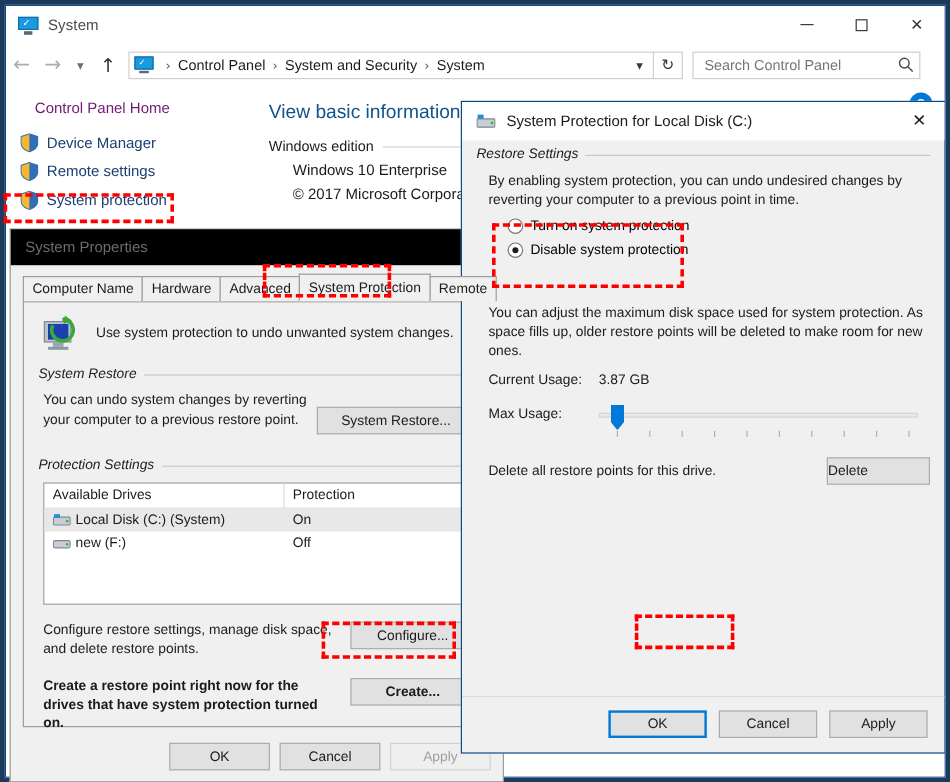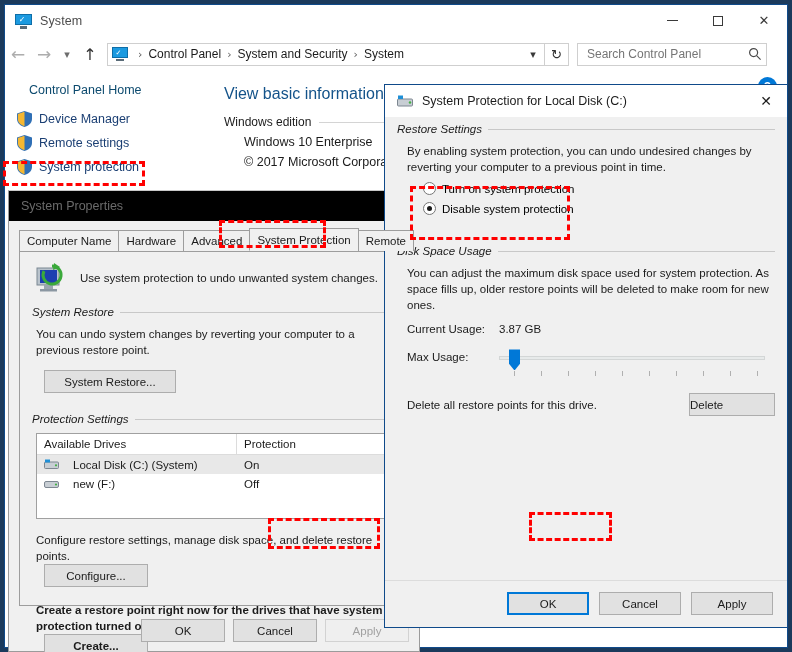--- a/index.html
+++ b/index.html
@@ -75,21 +75,21 @@
   .search-box input {
     border: none; outline: none; flex: 1; font-size: 12px; color: #6d6d6d;
     font-family: "Liberation Sans", sans-serif; background: transparent;
   }
   .search-mag { width: 14px; height: 14px; position: relative; }
 
   
   .cp-body { position: absolute; left:0; top: 66px; width: 100%; bottom: 0; background:#fff; }
   .cp-sidebar { position: absolute; left: 0; top: 0; width: 205px; height: 100%; }
   .cp-home {
-    font-size: 12.5px; color: #0c4a6e; padding: 12px 0 0 24px;
+    font-size: 12.5px; color: #701a75; padding: 12px 0 0 24px;
   }
   .side-item {
     display: flex; align-items: center; gap: 7px;
     padding: 4px 0 4px 12px; font-size: 12.5px; color: #1b3f73;
     position: relative;
   }
   .shield {
     width: 15px; height: 16px; position: relative; flex: 0 0 auto;
   }
   .cp-main { position: absolute; left: 205px; top: 0; right: 0; bottom: 0; }
@@ -127,40 +127,40 @@
   .sp-tabpanel {
     position: absolute; left: 10px; right: 10px; top: 60px; bottom: 45px;
     border: 1px solid #9d9d9d; background: #f0f0f0;
   }
   .sp-intro { display: flex; align-items: center; gap: 12px; padding: 10px 10px 0 14px; }
   .sp-intro-text { font-size: 11.5px; color: #1b1b1b; }
   .restore-icon { width: 34px; height: 32px; position: relative; flex: 0 0 auto; }
   .fieldset { margin: 12px 12px 0 12px; }
   .fs-legend { display: flex; align-items: center; font-size: 11.5px; color: #1b1b1b; font-style: italic; }
   .fs-rule { flex: 1; height: 1px; background: #c8c8c8; margin-left: 6px; }
-  .fs-row { display: flex; align-items: flex-start; margin-top: 9px; padding-left: 4px; flex-direction: column; }
+  .fs-row { display: flex; align-items: flex-start; margin-top: 9px; padding-left: 4px; }
   .fs-row p { margin: 0; font-size: 11.5px; color: #1b1b1b; line-height: 1.35; flex: 1; }
   .btn {
     background: #e1e1e1; border: 1px solid #adadad;
     font-size: 11.5px; color: #1b1b1b; font-family: "Liberation Sans", sans-serif;
     height: 23px; min-width: 84px; display:flex; align-items:center; justify-content:center;
   }
   .btn.disabled { color: #a0a0a0; background: #efefef; border-color: #d2d2d2; }
   .btn.focus { border: 2px solid #0078d7; }
   .drive-table {
     margin: 8px 4px 0 4px; border: 1px solid #a0a0a0; background: #fff;
-    height: 86px; font-size: 11.5px; color: #1b1b1b;
+    height: 102px; font-size: 11.5px; color: #1b1b1b;
   }
   .dt-head { display: flex; border-bottom: 1px solid #dcdcdc; height: 21px; align-items:center;}
   .dt-head div { padding-left: 7px; }
   .dt-col1 { width: 200px; border-right: 1px solid #dcdcdc; height:100%; display:flex; align-items:center;}
   .dt-col2 { flex:1; height:100%; display:flex; align-items:center;}
   .dt-row { display: flex; height: 19px; align-items: center; }
   .dt-row.sel { background: #e8e8e8; }
-  .dt-row .c1 { width: 200px; display: flex; align-items: center; gap: 14px; padding-left: 7px; }
+  .dt-row .c1 { width: 200px; display: flex; align-items: center; gap: 4px; padding-left: 7px; }
   .dt-row .c2 { flex: 1; padding-left: 7px; }
   .drive-ico { width: 15px; height: 11px; position: relative; flex:0 0 auto;}
   .sp-footer {
     position: absolute; right: 10px; bottom: 9px; display: flex; gap: 8px;
   }
 
   
   .pc-dialog {
     position: absolute; left: 384px; top: 84px;
     width: 404px; height: 544px;
@@ -456,24 +456,20 @@
         <span class="radio"></span>
         <span>Turn on system protection</span>
       </div>
       <div class="radio-row">
         <span class="radio checked"></span>
         <span>Disable system protection</span>
       </div>
 
       <div style="height:30px"></div>
 
-      <div class="fs-legend">
-        <span>Disk Space Usage</span>
-        <span class="fs-rule"></span>
-      </div>
       <p class="pc-p">You can adjust the maximum disk space used for system protection. As space fills up, older restore points will be deleted to make room for new ones.</p>
 
       <div class="usage-row">
         <span class="lbl">Current Usage:</span>
         <span>3.87 GB</span>
       </div>
 
       <div class="slider-wrap">
         <span class="slider-lbl">Max Usage:</span>
         <div class="slider-track-area">

